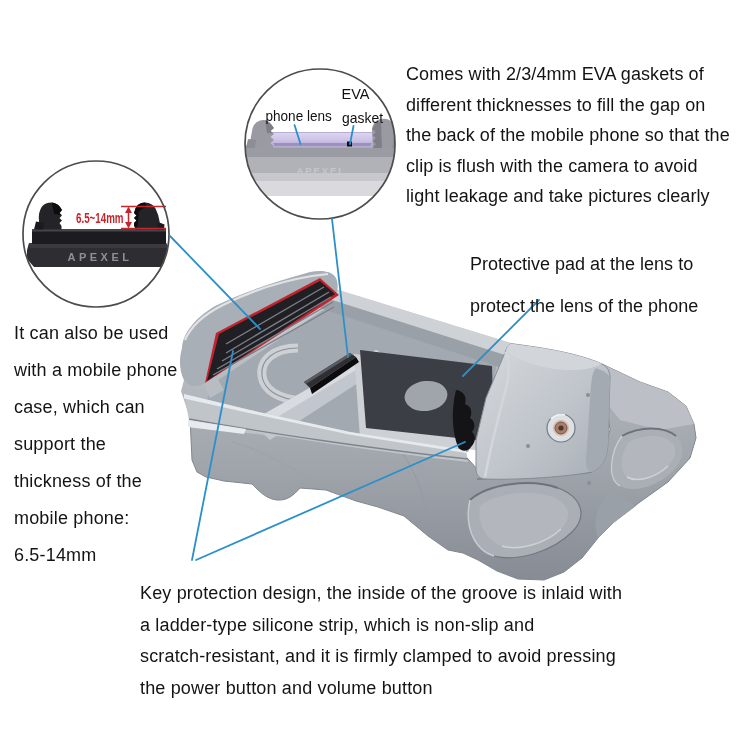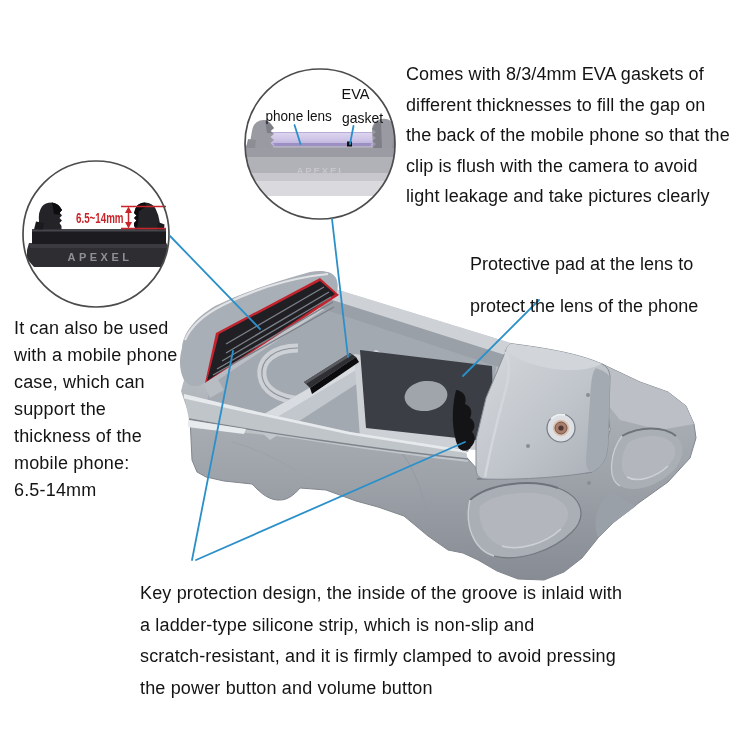--- a/index.html
+++ b/index.html
@@ -186,30 +186,30 @@
 <line x1="294.5" y1="125" x2="300.5" y2="144"></line>
 <line x1="353.5" y1="126" x2="350" y2="144"></line>
 <line x1="170" y1="236" x2="260" y2="329"></line>
 <line x1="332" y1="219" x2="348" y2="357"></line>
 <line x1="539" y1="300" x2="463" y2="376"></line>
 <line x1="192" y1="560" x2="233" y2="351"></line>
 <line x1="196" y1="560" x2="465" y2="442"></line>
 </g>
 </svg>
 
-<div class="t" style="left:406px;top:59px;line-height:30.5px;letter-spacing:.09px;">Comes with 8/3/4mm EVA gaskets of
+<div class="t" style="left:406px;top:59px;line-height:30.5px;letter-spacing:.09px;">Comes with 2/3/4mm EVA gaskets of
 different thicknesses to fill the gap on
 the back of the mobile phone so that the
 clip is flush with the camera to avoid
 light leakage and take pictures clearly</div>
 
 <div class="t" style="left:470px;top:243px;line-height:42px;">Protective pad at the lens to
 protect the lens of the phone</div>
 
-<div class="t" style="left:14px;top:315px;line-height:27px;letter-spacing:.18px;">It can also be used
+<div class="t" style="left:14px;top:315px;line-height:37px;letter-spacing:.18px;">It can also be used
 with a mobile phone
 case, which can
 support the
 thickness of the
 mobile phone:
 6.5-14mm</div>
 
 <div class="t" style="left:140px;top:578px;line-height:31.5px;letter-spacing:.16px;">Key protection design, the inside of the groove is inlaid with
 a ladder-type silicone strip, which is non-slip and
 scratch-resistant, and it is firmly clamped to avoid pressing

